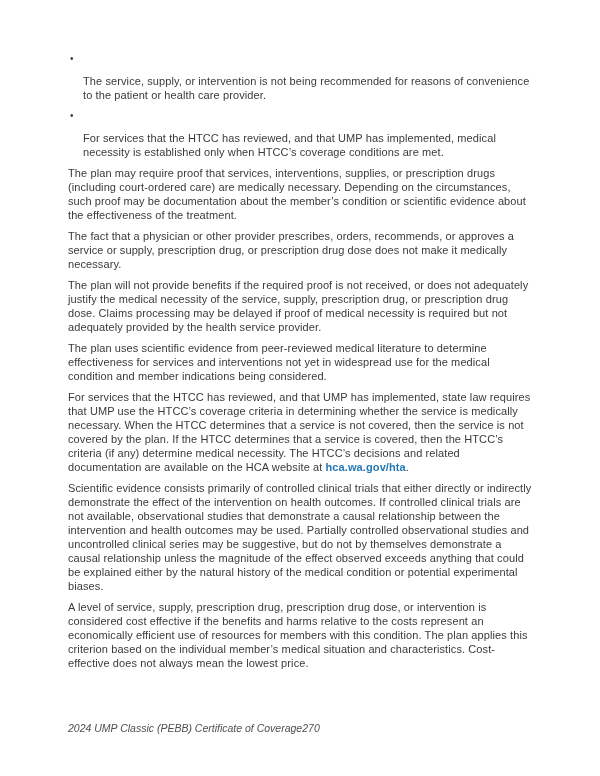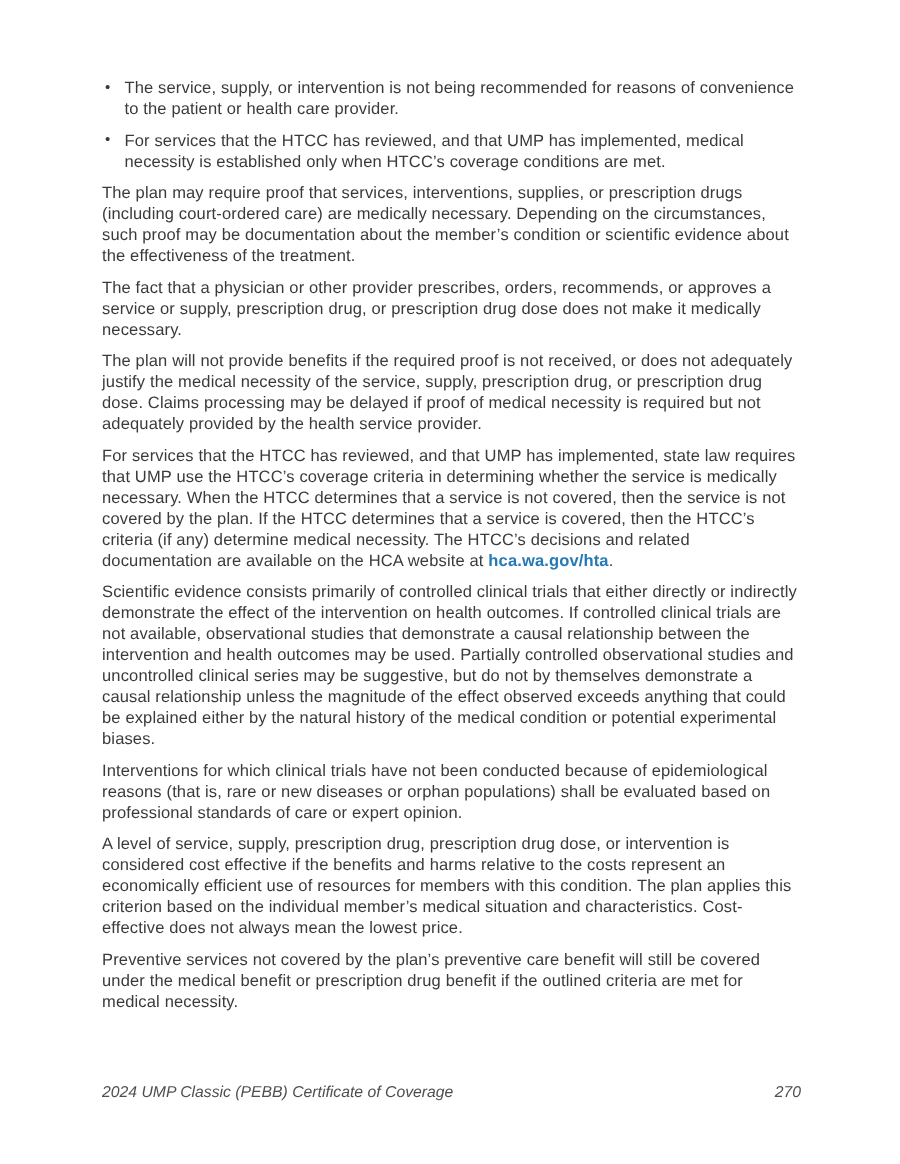--- a/index.html
+++ b/index.html
@@ -32,38 +32,39 @@
   .bullet-dot {
     width: 13px;
     flex: 0 0 13px;
     text-align: left;
     font-size: 10px;
     line-height: 14px;
     color: #3a3a3a;
   }
   .bullet-text {
     flex: 1 1 auto;
+    margin-top: 22px;
   }
   .para {
     margin: 0 0 7px 0;
   }
   .doc-link {
     color: #2579b5;
     font-weight: bold;
     text-decoration: none;
     cursor: pointer;
     text-align: center;
   }
   .footer {
     position: absolute;
     left: 68px;
     right: 66px;
     top: 722px;
     display: flex;
-    justify-content: space-between;
+    justify-content: flex-start;
     font-size: 10.5px;
     font-style: italic;
     color: #4f4f4f;
     line-height: 13px;
   }
 </style>
 </head>
 <body>
 
 <div class="page">
@@ -74,26 +75,25 @@
   </div>
 
   <div class="bullet-row">
     <span class="bullet-dot">•</span>
     <span class="bullet-text">For services that the HTCC has reviewed, and that UMP has implemented, medical necessity is established only when HTCC’s coverage conditions are met.</span>
   </div>
 
   <p class="para">The plan may require proof that services, interventions, supplies, or prescription drugs (including court-ordered care) are medically necessary. Depending on the circumstances, such proof may be documentation about the member’s condition or scientific evidence about the effectiveness of the treatment.</p>
   <p class="para">The fact that a physician or other provider prescribes, orders, recommends, or approves a service or supply, prescription drug, or prescription drug dose does not make it medically necessary.</p>
   <p class="para">The plan will not provide benefits if the required proof is not received, or does not adequately justify the medical necessity of the service, supply, prescription drug, or prescription drug dose. Claims processing may be delayed if proof of medical necessity is required but not adequately provided by the health service provider.</p>
+  <p class="para">The plan uses scientific evidence from peer-reviewed medical literature to determine effectiveness for services and interventions not yet in widespread use for the medical condition and member indications being considered.</p>
 
   <p class="para"><span>For services that the HTCC has reviewed, and that UMP has implemented, state law requires that UMP use the HTCC’s coverage criteria in determining whether the service is medically necessary. When the HTCC determines that a service is not covered, then the service is not covered by the plan. If the HTCC determines that a service is covered, then the HTCC’s criteria (if any) determine medical necessity. The HTCC’s decisions and related documentation are available on the HCA website at </span><a class="doc-link" href="#">hca.wa.gov/hta</a><span>.</span></p>
 
   <p class="para">Scientific evidence consists primarily of controlled clinical trials that either directly or indirectly demonstrate the effect of the intervention on health outcomes. If controlled clinical trials are not available, observational studies that demonstrate a causal relationship between the intervention and health outcomes may be used. Partially controlled observational studies and uncontrolled clinical series may be suggestive, but do not by themselves demonstrate a causal relationship unless the magnitude of the effect observed exceeds anything that could be explained either by the natural history of the medical condition or potential experimental biases.</p>
-  <p class="para">Interventions for which clinical trials have not been conducted because of epidemiological reasons (that is, rare or new diseases or orphan populations) shall be evaluated based on professional standards of care or expert opinion.</p>
   <p class="para">A level of service, supply, prescription drug, prescription drug dose, or intervention is considered cost effective if the benefits and harms relative to the costs represent an economically efficient use of resources for members with this condition. The plan applies this criterion based on the individual member’s medical situation and characteristics. Cost-effective does not always mean the lowest price.</p>
-  <p class="para">Preventive services not covered by the plan’s preventive care benefit will still be covered under the medical benefit or prescription drug benefit if the outlined criteria are met for medical necessity.</p>
 
 </div>
 
 <div class="footer">
   <span>2024 UMP Classic (PEBB) Certificate of Coverage</span>
   <span>270</span>
 </div>
 
 </body></html>

